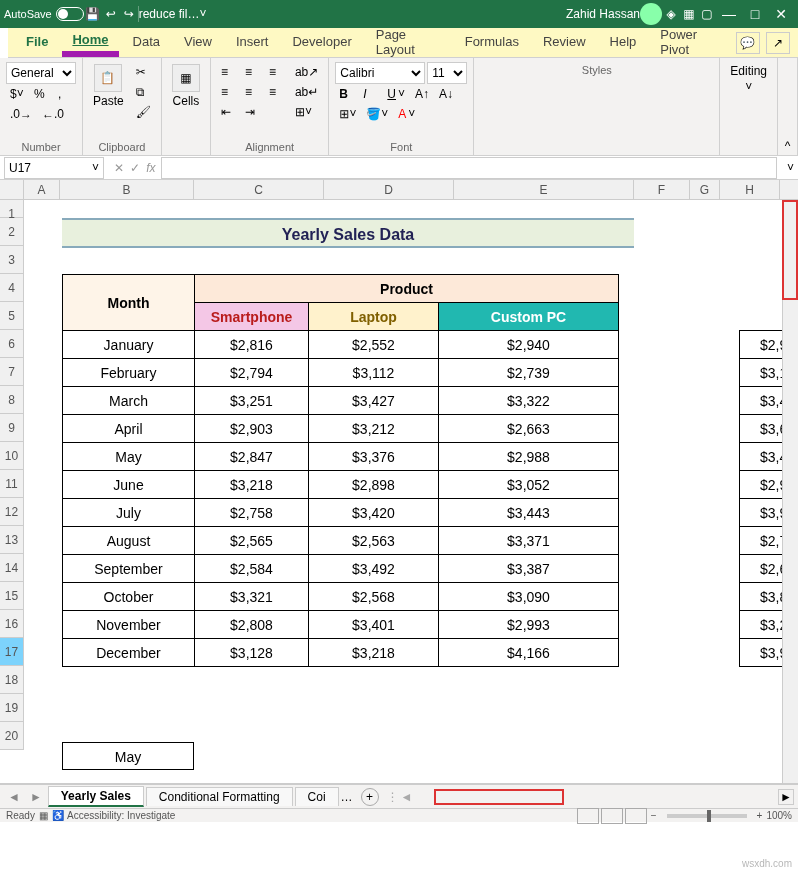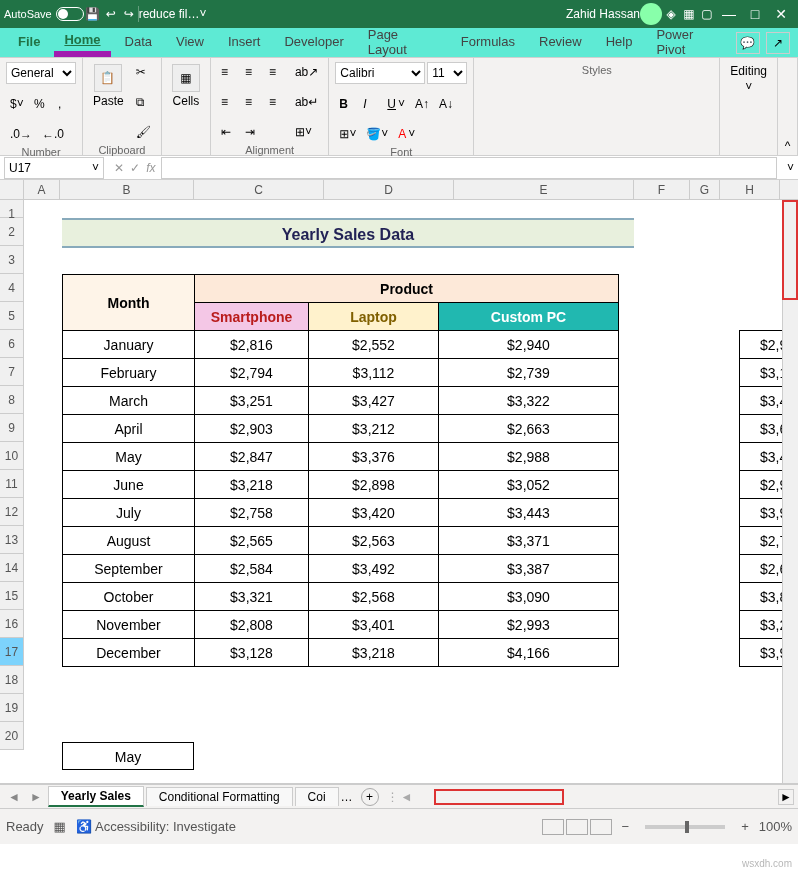--- a/index.html
+++ b/index.html
@@ -11,33 +11,33 @@
 .toggle { width:28px; height:14px; border:1px solid #fff; border-radius:7px; position:relative; }
 .toggle::after { content:""; position:absolute; width:10px; height:10px; background:#fff; border-radius:50%; top:1px; left:1px; }
 .tb-icon { width:18px; height:18px; display:flex; align-items:center; justify-content:center; border-radius:2px; }
 .tb-sep { width:1px; height:16px; background:rgba(255,255,255,0.3); }
 .titlebar .filename { font-size:12px; }
 .titlebar .spacer { flex:1; }
 .avatar { width:22px; height:22px; border-radius:50%; background:#8fa; display:inline-block; }
 .win-btn { width:26px; text-align:center; font-size:14px; }
 
 
-.ribbon-tabs { background:#5eead4; height:30px; display:flex; align-items:center; border-bottom:1px solid #d0d0d0; padding:0 8px; gap:4px; }
+.ribbon-tabs { background:#fef9c3; height:30px; display:flex; align-items:center; border-bottom:1px solid #d0d0d0; padding:0 8px; gap:4px;margin-left:8px; }
 .rtab { padding:4px 10px; font-size:13px; color:#444; border-bottom:2px solid transparent; }
 .rtab.file { color:#217346; font-weight:bold; }
 .rtab.active { color:#217346; border-bottom:6px solid #a21caf; font-weight:bold; text-decoration:underline; }
 .rtab-right { margin-left:auto; display:flex; gap:6px; }
 .rtab-right .sq { width:24px; height:22px; border:1px solid #ccc; display:flex; align-items:center; justify-content:center; }
 
 
 .ribbon { background:#f3f2f1; height:98px; display:flex; border-bottom:1px solid #d0d0d0; }
 .group { border-right:1px solid #d0d0d0; padding:4px 6px 2px 6px; display:flex; flex-direction:column; justify-content:space-between; }
 .group-label { font-size:11px; color:#666; text-align:center; padding-top:2px; }
 .group-ctrls { display:flex; gap:4px; align-items:flex-start; }
-.ctrl-col { display:flex; flex-direction:column; gap:10px; }
+.ctrl-col { display:flex; flex-direction:column; gap:0; }
 .ctrl { height:20px; min-width:22px; border:1px solid transparent; display:flex; align-items:center; padding:0 3px; font-size:12px; gap:2px; }
 .big-btn { display:flex; flex-direction:column; align-items:center; gap:2px; padding:2px 4px; }
 .big-ico { width:28px; height:28px; background:#eee; border:1px solid #ccc; display:flex; align-items:center; justify-content:center; }
 select.rib { height:22px; font-size:12px; border:1px solid #ccc; background:#fff; }
 .styles-item { font-size:12px; padding:2px 0 2px 16px; position:relative; }
 .styles-item::before { content:""; position:absolute; left:0; top:3px; width:12px; height:12px; border:1px solid #888; }
 
 
 .formula-row { height:24px; display:flex; align-items:center; border-bottom:1px solid #d0d0d0; }
 .namebox { width:100px; height:22px; border:1px solid #ccc; margin:0 4px; padding:0 4px; font-size:12px; display:flex; align-items:center; justify-content:space-between; }
@@ -76,21 +76,21 @@
 
 .sheet-tabs { height:24px; display:flex; align-items:center; background:#f3f2f1; border-top:1px solid #ccc; padding:0 4px; gap:2px; }
 .st-nav { color:#888; padding:0 4px; }
 .stab { padding:2px 12px; font-size:12px; border:1px solid #ccc; background:#f8f8f8; border-bottom:none; }
 .stab.active { background:#fff; font-weight:bold; border-bottom:2px solid #217346; }
 .st-plus { width:18px; height:18px; border:1px solid #aaa; border-radius:50%; text-align:center; line-height:16px; margin:0 6px; }
 .red-rect-h { width:130px; height:16px; border:2px solid #d33; margin-left:20px; }
 .hscroll-r { margin-left:auto; width:16px; text-align:center; border:1px solid #ccc; }
 
 
-.status { height:36px; background:#f3f2f1; border-top:1px solid #ccc; display:flex; align-items:center; padding:0 6px; font-size:13px; color:#555; gap:10px; }
+.status { height:14px; background:#f3f2f1; border-top:1px solid #ccc; display:flex; align-items:center; padding:0 6px; font-size:10px; color:#555; gap:4px; }
 .status .views { margin-left:auto; display:flex; gap:2px; }
 .vbtn { width:22px; height:16px; border:1px solid #aaa; }
 .zoom-slider { width:80px; height:4px; background:#ccc; position:relative; margin:0 6px; }
 .zoom-slider::after { content:""; position:absolute; left:50%; top:-4px; width:4px; height:12px; background:#666; }
 .watermark { position:absolute; right:6px; bottom:2px; font-size:10px; color:rgba(0,0,0,0.3); }
 </style>
 </head>
 <body>
 
 <div class="titlebar">

